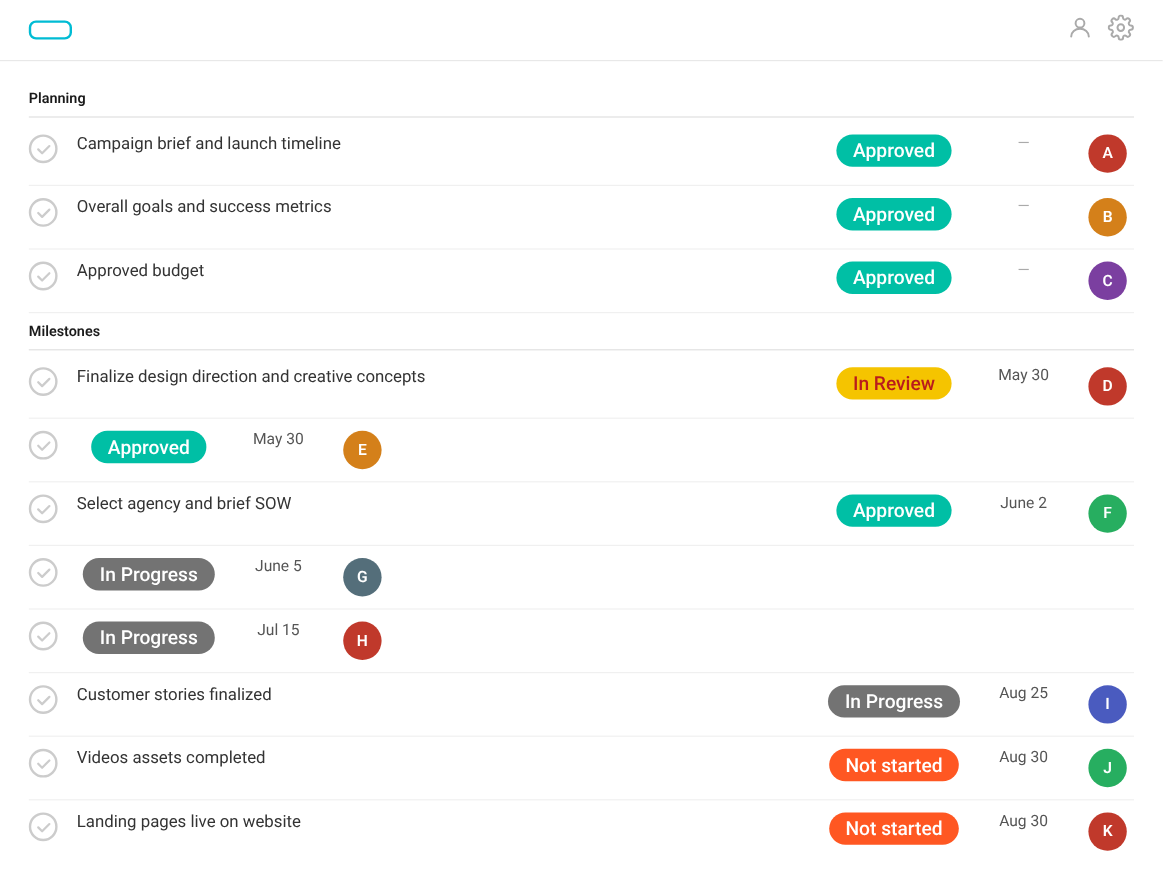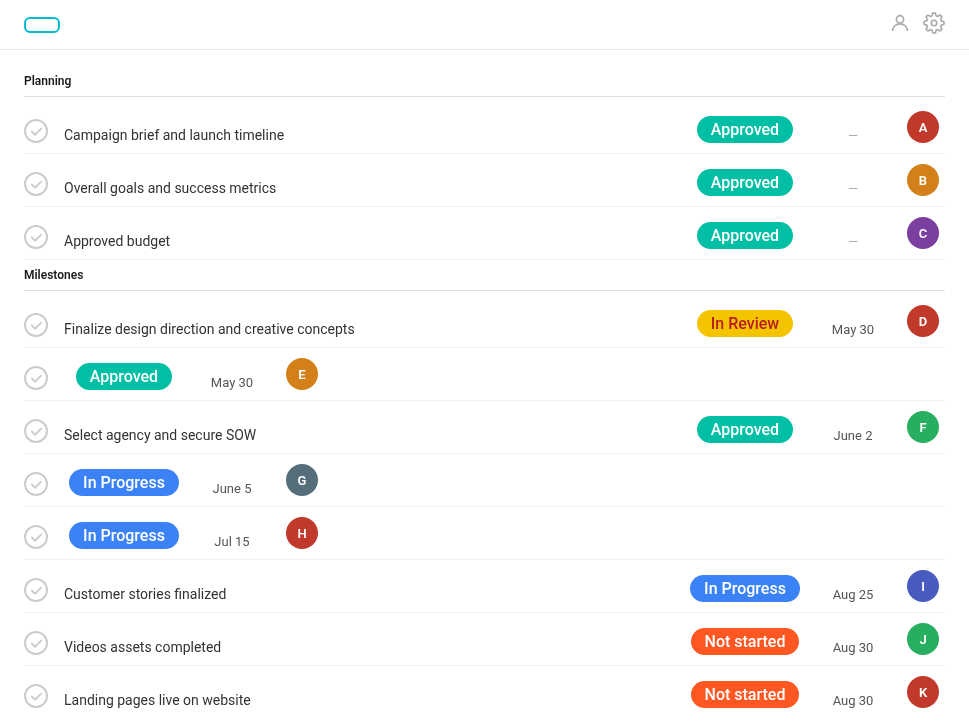--- a/index.html
+++ b/index.html
@@ -65,21 +65,21 @@
       margin-bottom: 8px;
       margin-top: 8px;
     }
     .divider {
       border: none;
       border-top: 1px solid #e0e0e0;
       margin-bottom: 4px;
     }
     .task-row {
       display: flex;
-      align-items: flex-end;
+      align-items: flex-start;
       padding: 10px 0;
       border-bottom: 1px solid #f0f0f0;
     }
     .task-row:last-child {
       border-bottom: none;
     }
     .check-icon {
       width: 24px;
       height: 24px;
       border-radius: 50%;
@@ -108,21 +108,21 @@
     .badge {
       display: inline-block;
       padding: 4px 14px;
       border-radius: 20px;
       font-size: 16px;
       font-weight: 500;
       color: #fff;
     }
     .badge-approved { background: #00bfa5; }
     .badge-in-review { background: #f5c400; color: #b91c1c; }
-    .badge-in-progress { background: #3b82f6; }
+    .badge-in-progress { background: #737373; }
     .badge-not-started { background: #ff5722; }
     .due-col {
       width: 80px;
       text-align: center;
       color: #555;
       font-size: 13px;
     }
     .dash { color: #aaa; }
     .avatar-col {
       width: 44px;
@@ -236,21 +236,21 @@
       <div class="avatar-col"><div class="avatar" style="background: rgb(212, 128, 26); font-size: 0px; position: relative;">
           <span style="font-size:13px;font-weight:600;color:#fff;">E</span>
         </div></div>
     </div>
     <div class="task-row">
       <div class="check-icon">
         <svg viewBox="0 0 14 14" fill="none" stroke="#ccc" stroke-width="2" stroke-linecap="round" stroke-linejoin="round">
           <polyline points="2,7 5.5,10.5 12,4"></polyline>
         </svg>
       </div>
-      <div class="task-name">Select agency and secure SOW</div>
+      <div class="task-name">Select agency and brief SOW</div>
       <div class="status-badge"><span class="badge badge-approved">Approved</span></div>
       <div class="due-col">June 2</div>
       <div class="avatar-col"><div class="avatar" style="background: rgb(39, 174, 96); font-size: 0px; position: relative;">
           <span style="font-size:13px;font-weight:600;color:#fff;">F</span>
         </div></div>
     </div>
     <div class="task-row">
       <div class="check-icon">
         <svg viewBox="0 0 14 14" fill="none" stroke="#ccc" stroke-width="2" stroke-linecap="round" stroke-linejoin="round">
           <polyline points="2,7 5.5,10.5 12,4"></polyline>

